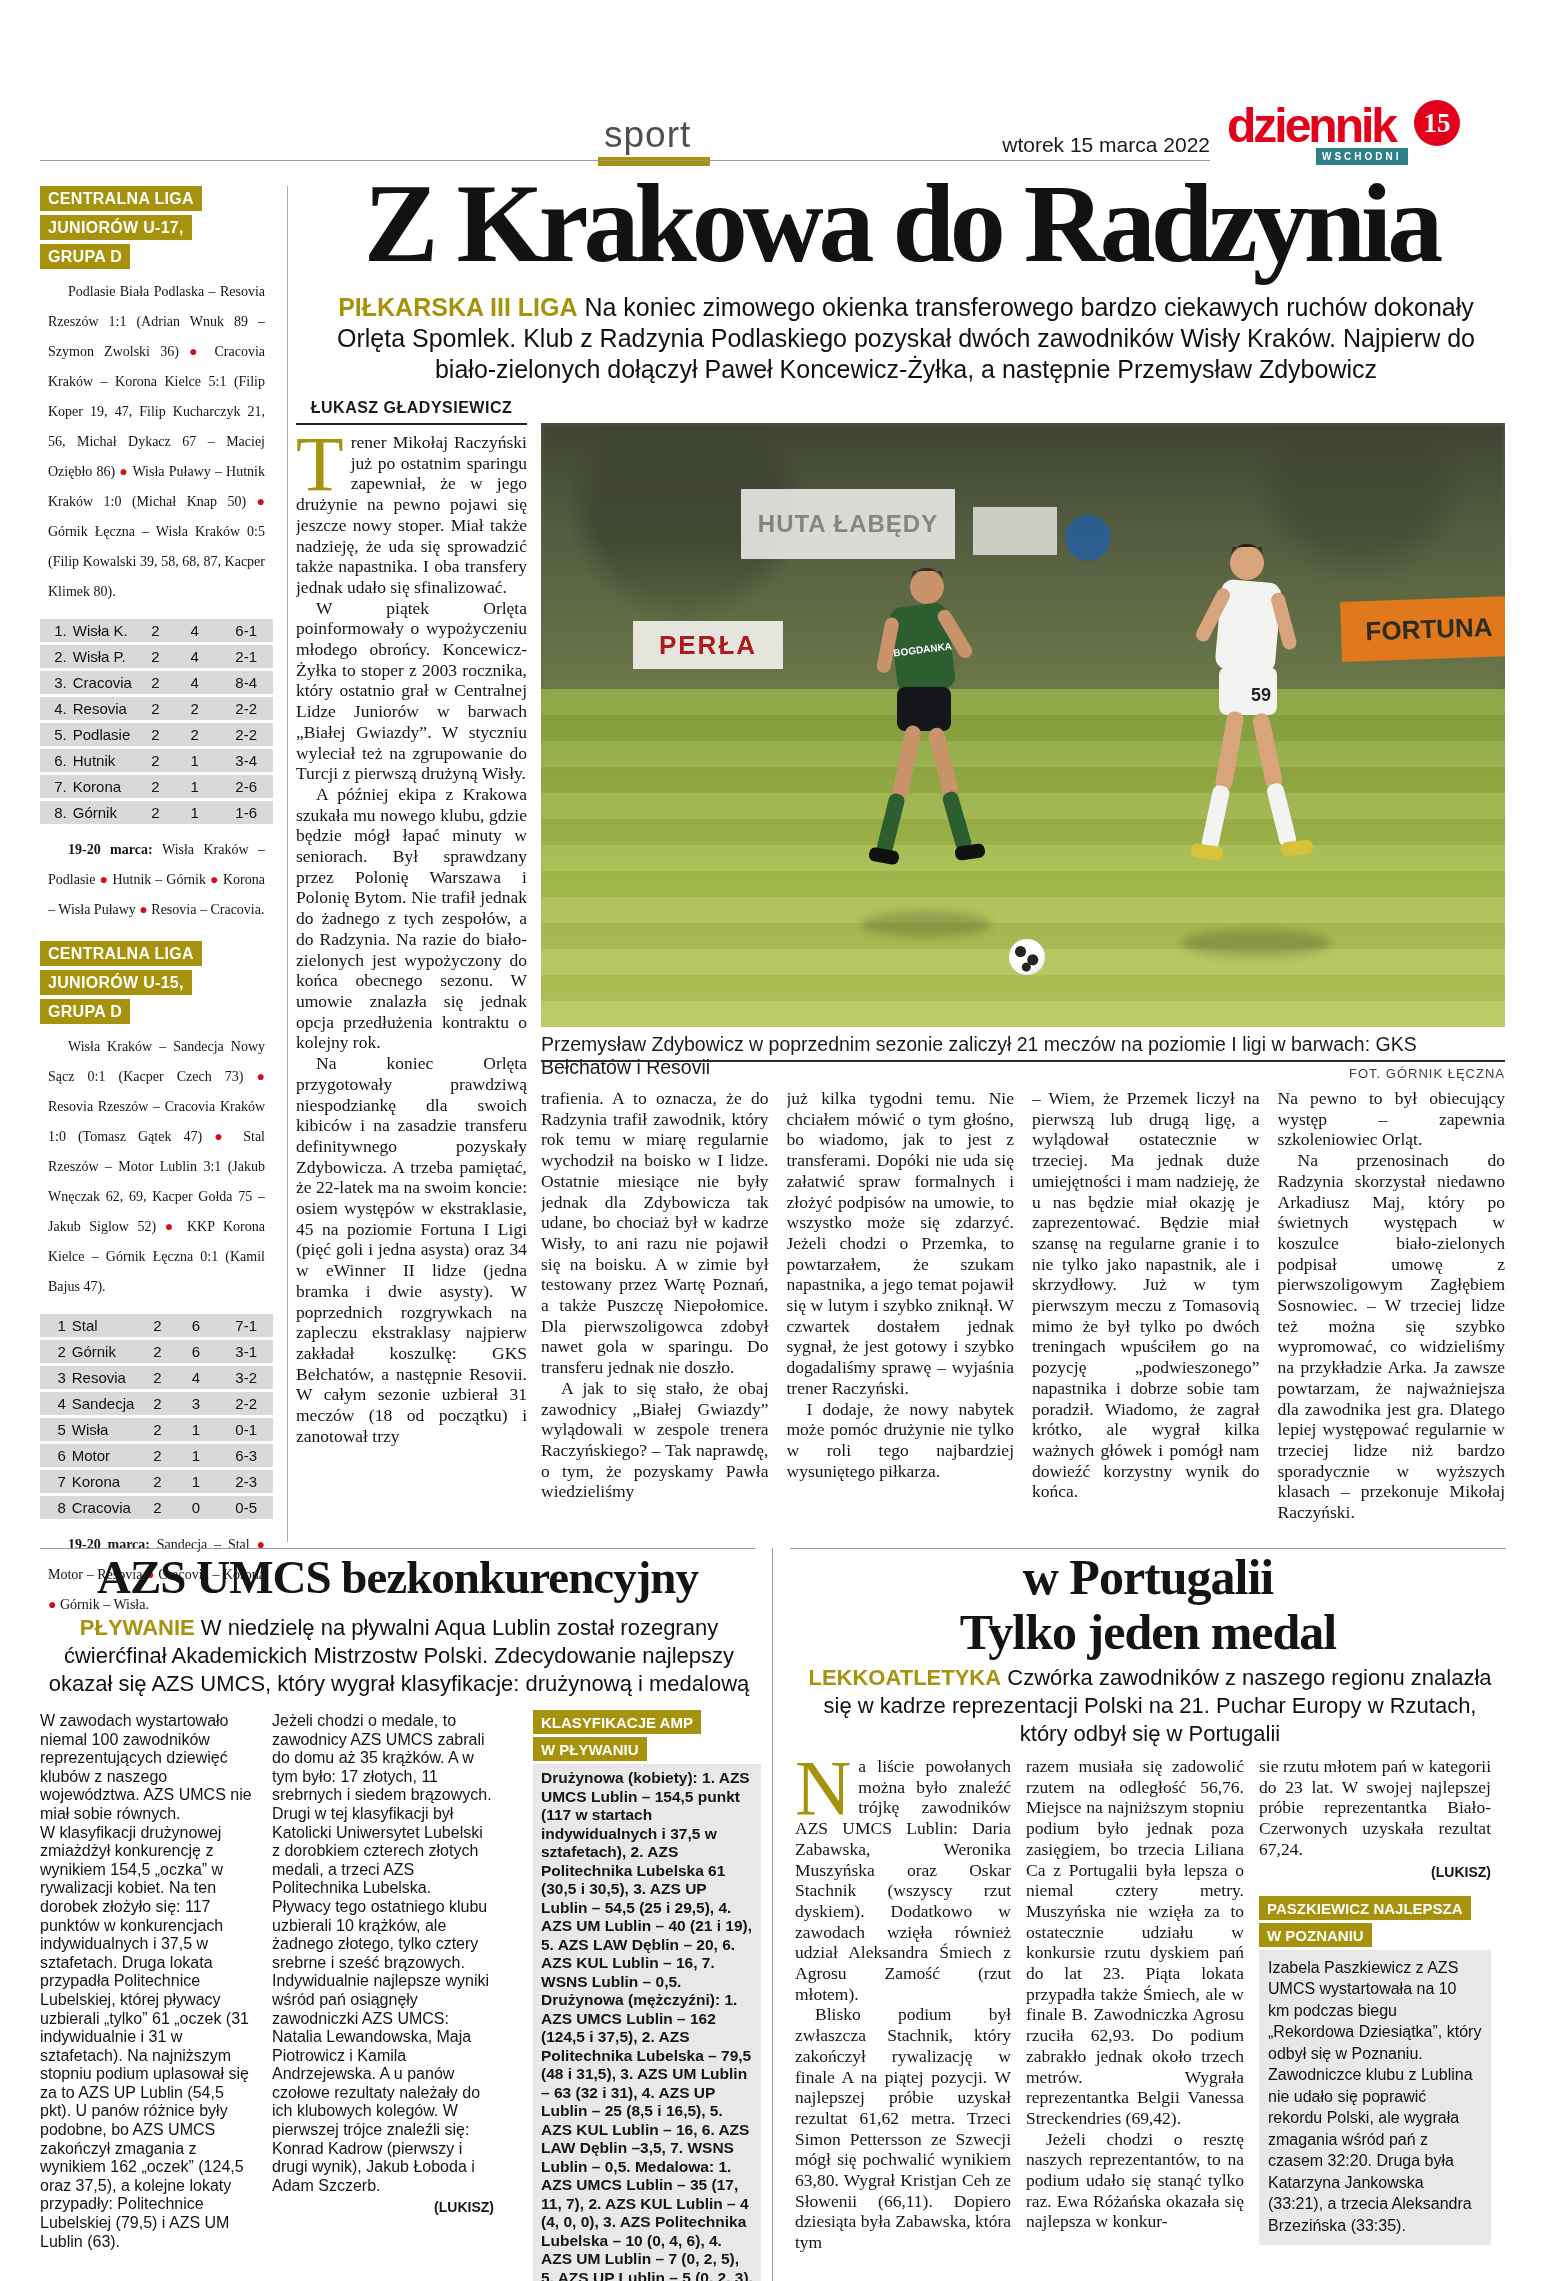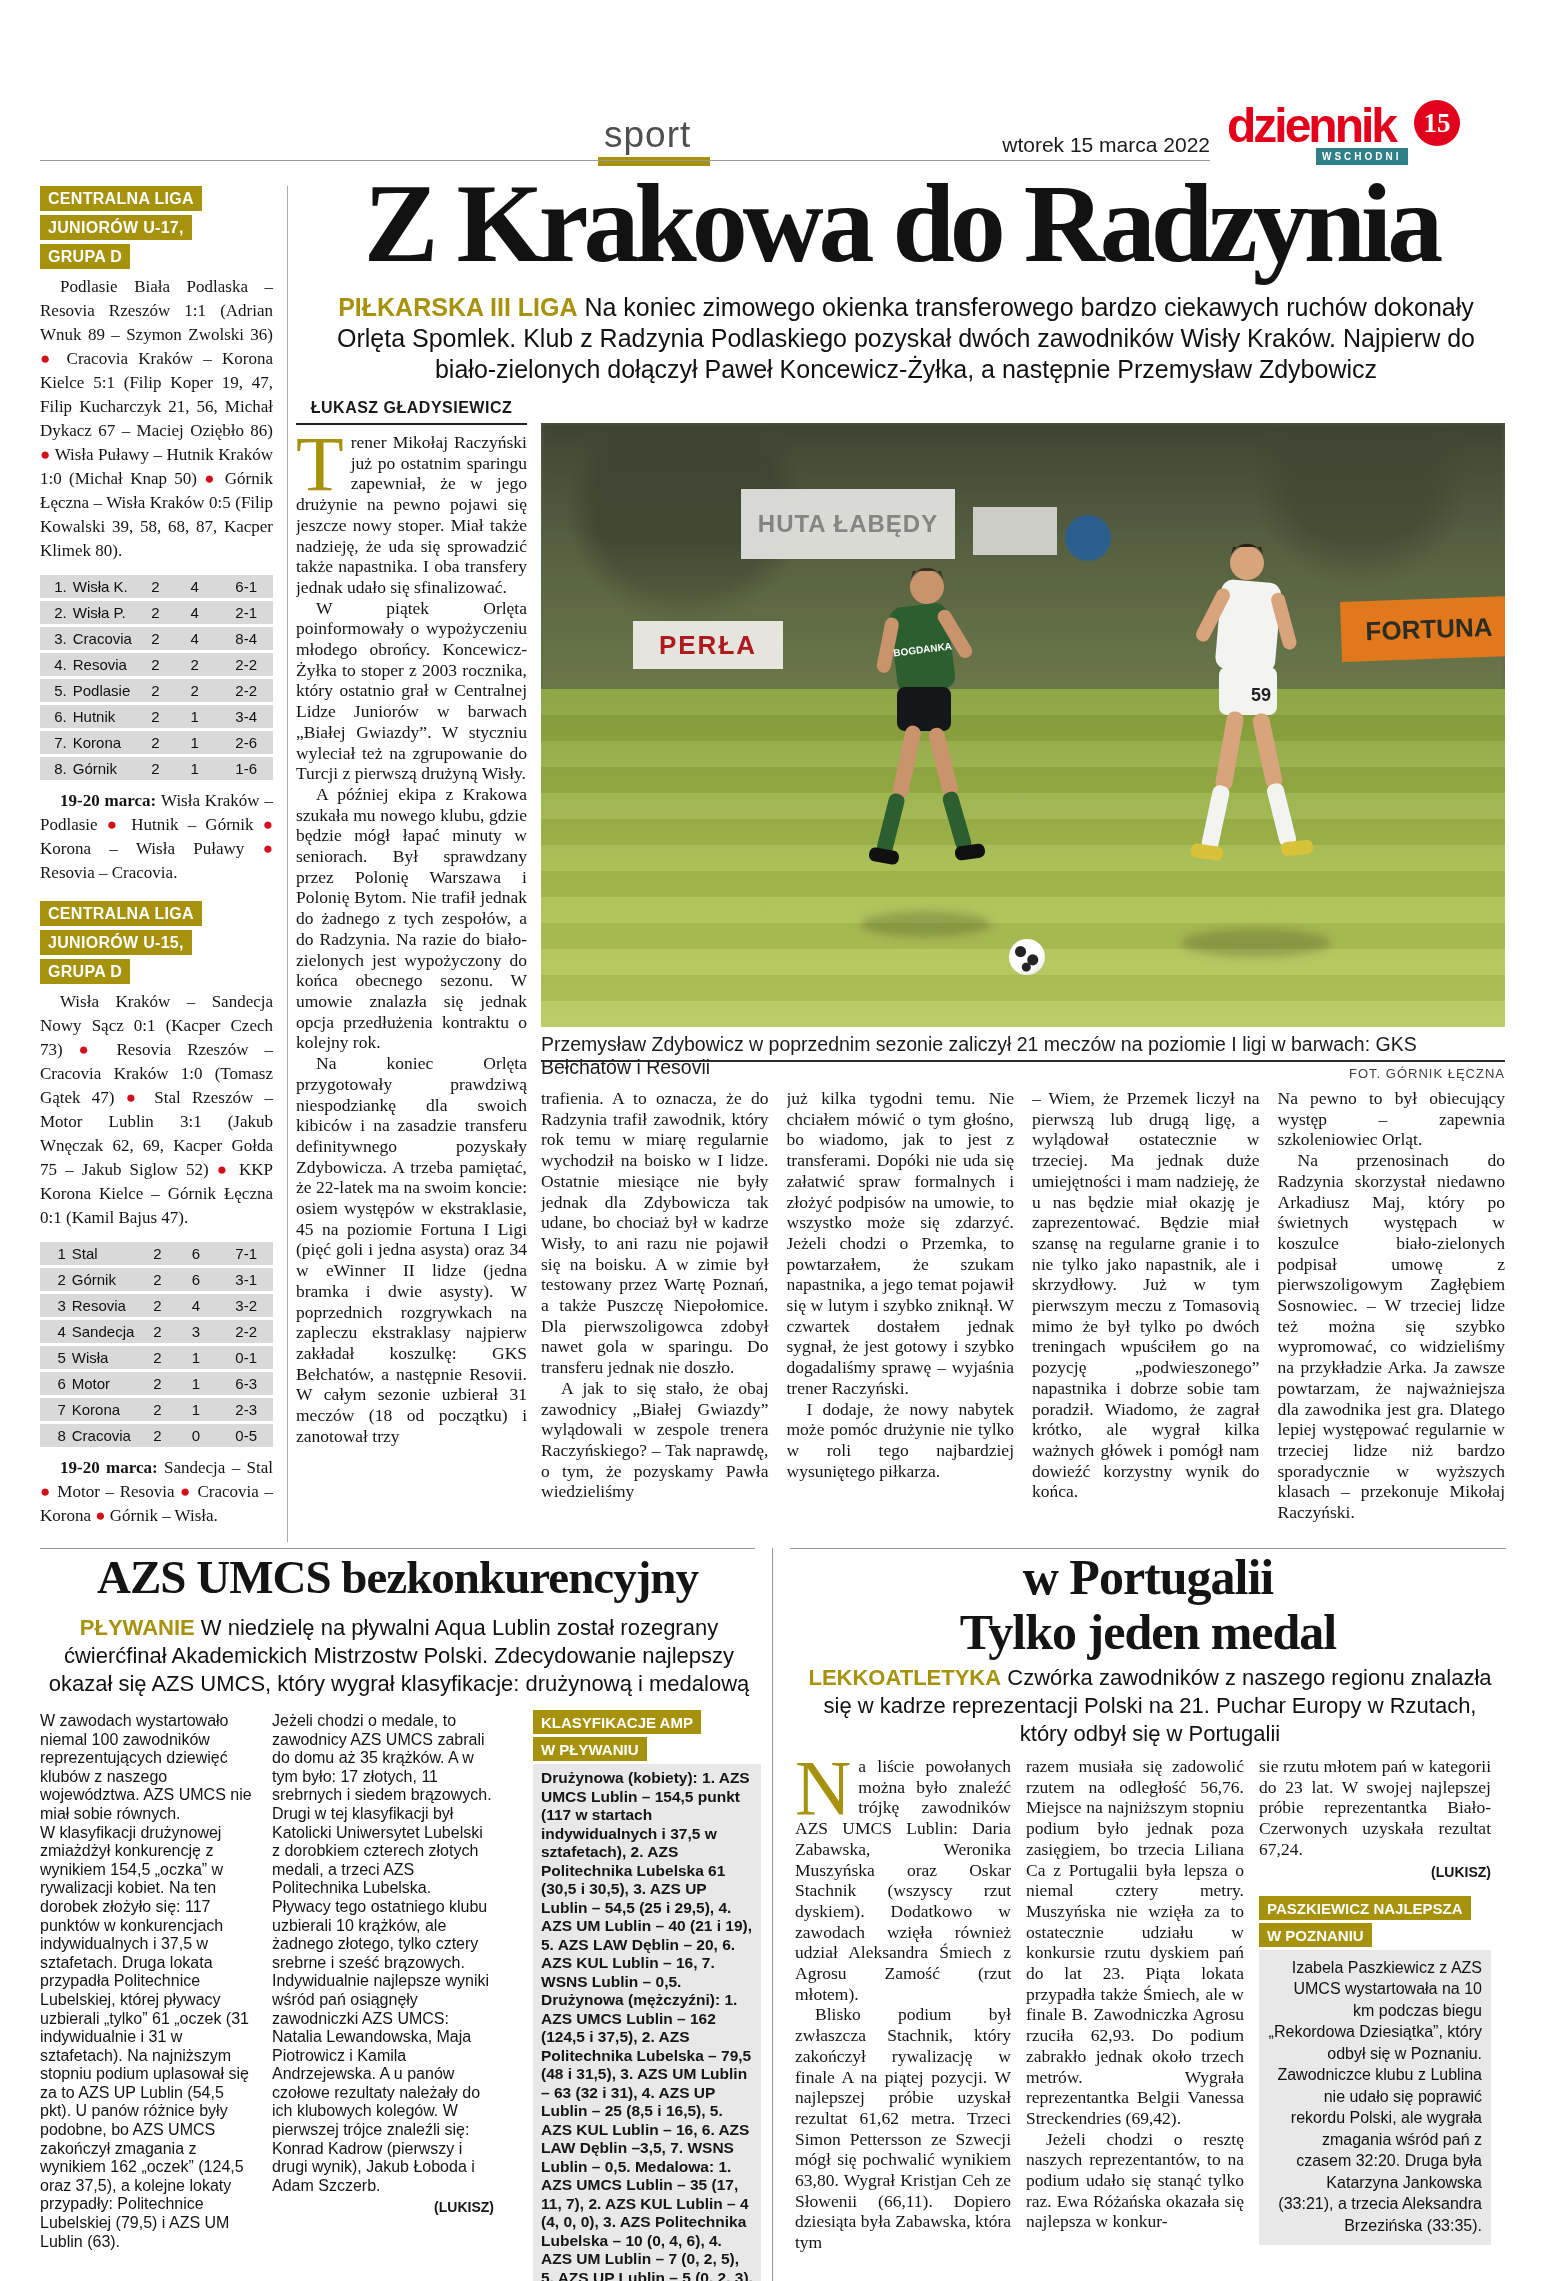--- a/index.html
+++ b/index.html
@@ -13,21 +13,21 @@
   .issue-date{position:absolute;left:900px;top:133px;width:310px;text-align:right;font:21px "Liberation Sans",sans-serif;color:#1a1a1a;}
   .brand{position:absolute;left:1227px;top:102px;font-family:"Liberation Sans",sans-serif;font-weight:bold;font-size:48px;line-height:1;color:#e2001a;letter-spacing:-3px;}
   .brand-sub{position:absolute;left:1316px;top:148px;background:#2f7f86;color:#fff;font:bold 10px "Liberation Sans",sans-serif;letter-spacing:3px;padding:3px 6px;}
   .page-circle{position:absolute;left:1414px;top:100px;width:46px;height:46px;border-radius:50%;background:#e2001a;color:#fff;text-align:center;font:bold 27px/46px "Liberation Serif",serif;}
 
   
   .sidebar{position:absolute;left:40px;top:186px;width:233px;}
   .badge p{display:table;background:#a6920c;color:#fff;font:bold 16px/1 "Liberation Sans",sans-serif;
            padding:5px 8px 4px;margin:0 0 4px;white-space:nowrap;letter-spacing:.3px;}
   .side-text{margin:6px 0 0;}
-  .side-text .res{font-size:17px;line-height:24px;text-align:justify;margin:0;text-indent:20px;}
+  .side-text .res{font-size:14px;line-height:30px;text-align:justify;margin:8px;text-indent:20px;}
   .b{color:#d2101c;}
   .bold{font-weight:bold;}
   .league-table{width:100%;border-collapse:separate;border-spacing:0 3px;margin:9px 0 6px;
                 font:15px "Liberation Sans",sans-serif;color:#111;}
   .league-table td{background:#d9d9d9;padding:3px 4px;}
   .league-table td:nth-child(1){width:24px;text-align:right;padding-right:2px;}
   .league-table td:nth-child(2){text-align:left;}
   .league-table td:nth-child(3),.league-table td:nth-child(4){width:34px;text-align:center;}
   .league-table td:nth-child(5){width:42px;text-align:right;padding-right:16px;}
   .u15-badge{margin-top:16px;}
@@ -98,21 +98,21 @@
   .amp-panel{background:#e8e8e8;padding:5px 8px 8px;font:bold 15.5px/18.5px "Liberation Sans",sans-serif;color:#151515;}
 
   
   .headline3{position:absolute;left:790px;top:1550px;width:716px;text-align:center;
              font-weight:bold;font-size:50px;line-height:55px;letter-spacing:-1px;}
   .lead3{position:absolute;left:800px;top:1664px;width:700px;text-align:center;
          font:22px/28px "Liberation Sans",sans-serif;color:#111;}
   .s3c1{position:absolute;left:795px;top:1756px;width:216px;height:525px;overflow:hidden;}
   .s3c2{position:absolute;left:1026px;top:1756px;width:218px;height:525px;overflow:hidden;}
   .s3c3{position:absolute;left:1259px;top:1756px;width:232px;height:525px;overflow:hidden;}
-  .pbox{margin-top:16px;text-align:right;}
+  .pbox{margin-top:16px;}
   .pasz-panel{background:#e8e8e8;padding:7px 9px 9px;font:16px/21.5px "Liberation Sans",sans-serif;color:#111;}
 </style>
 </head>
 <body>
 
 <div class="page">
 
   <div class="section-label">sport</div>
   <div class="sport-bar"></div>
   <div class="head-rule"></div>

